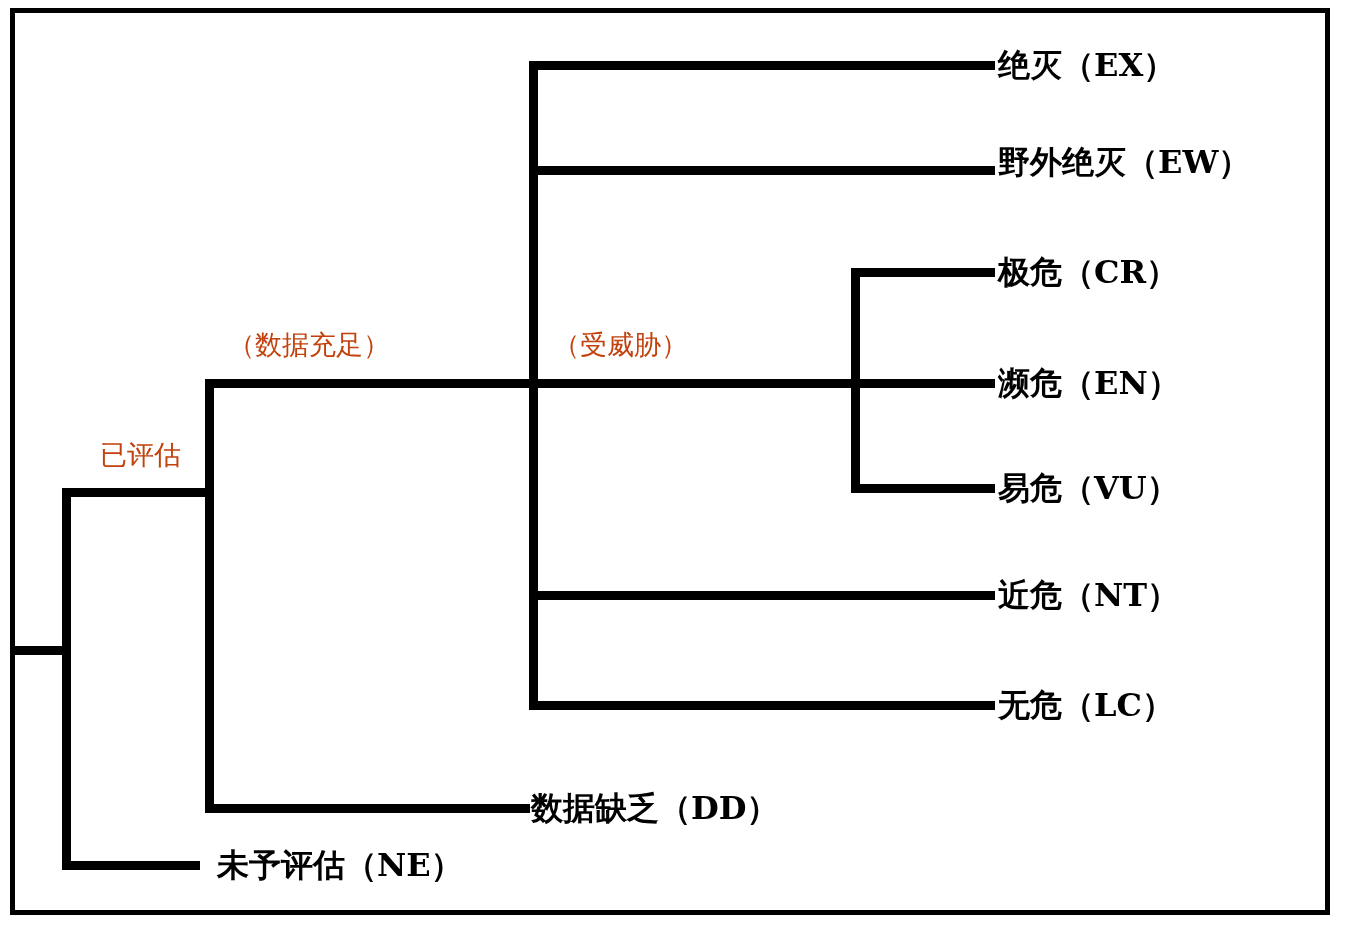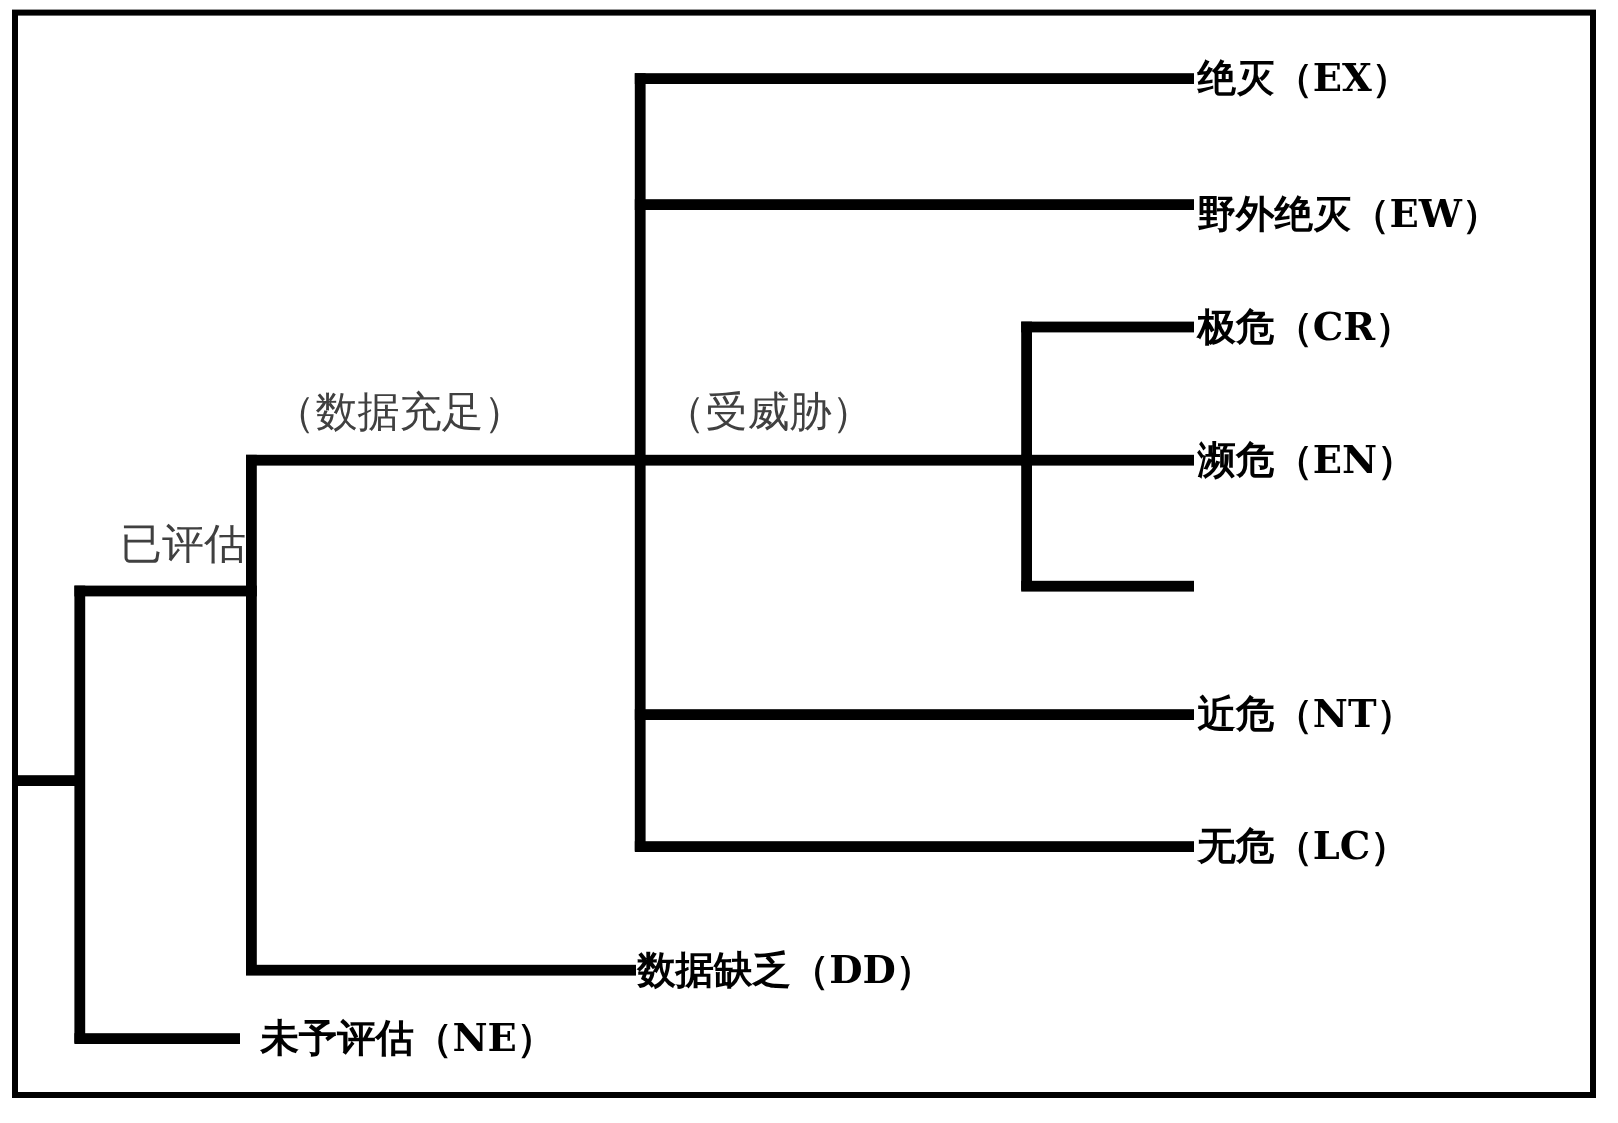--- a/index.html
+++ b/index.html
@@ -40,24 +40,24 @@
     font-weight: bold;
     font-size: 32px;
     line-height: 38px;
     white-space: nowrap;
     color: #000000;
     letter-spacing: 0px;
   }
   .node-label {
     position: absolute;
     font-weight: normal;
-    font-size: 35px;
+    font-size: 27px;
     line-height: 35px;
     white-space: nowrap;
-    color: #404040;
+    color: #c2410c;
   }
 </style>
 </head>
 <body>
 
 <div id="root">
 
   <div id="frame"></div>
 
   <div id="canvas">
@@ -89,26 +89,27 @@
     <div class="seg" style="left:62px; top:861px; width:138px; height:9px;"></div>
 
     <div class="node-label" style="left:68px; top:437px;margin-left:32px;">已评估</div>
 
     <div class="node-label" style="left:228px; top:327px;">（数据充足）</div>
 
     <div class="node-label" style="left:553px; top:327px;text-align:right;">（受威胁）</div>
 
     <div class="leaf-label" style="left:998px; top:46px;">绝灭（EX）</div>
 
-    <div class="leaf-label" style="left:998px; top:159px;">野外绝灭（EW）</div>
+    <div class="leaf-label" style="left:998px; top:143px;">野外绝灭（EW）</div>
 
     <div class="leaf-label" style="left:998px; top:253px;">极危（CR）</div>
 
     <div class="leaf-label" style="left:998px; top:364px;">濒危（EN）</div>
 
+    <div class="leaf-label" style="left:998px; top:469px;">易危（VU）</div>
 
     <div class="leaf-label" style="left:998px; top:576px;text-align:right;">近危（NT）</div>
 
     <div class="leaf-label" style="left:531px; top:789px;">数据缺乏（DD）</div>
 
     <div class="leaf-label" style="left:998px; top:686px;">无危（LC）</div>
 
     <div class="leaf-label" style="left:205px; top:846px;margin-left:12px;">未予评估（NE）</div>
 
   </div>

